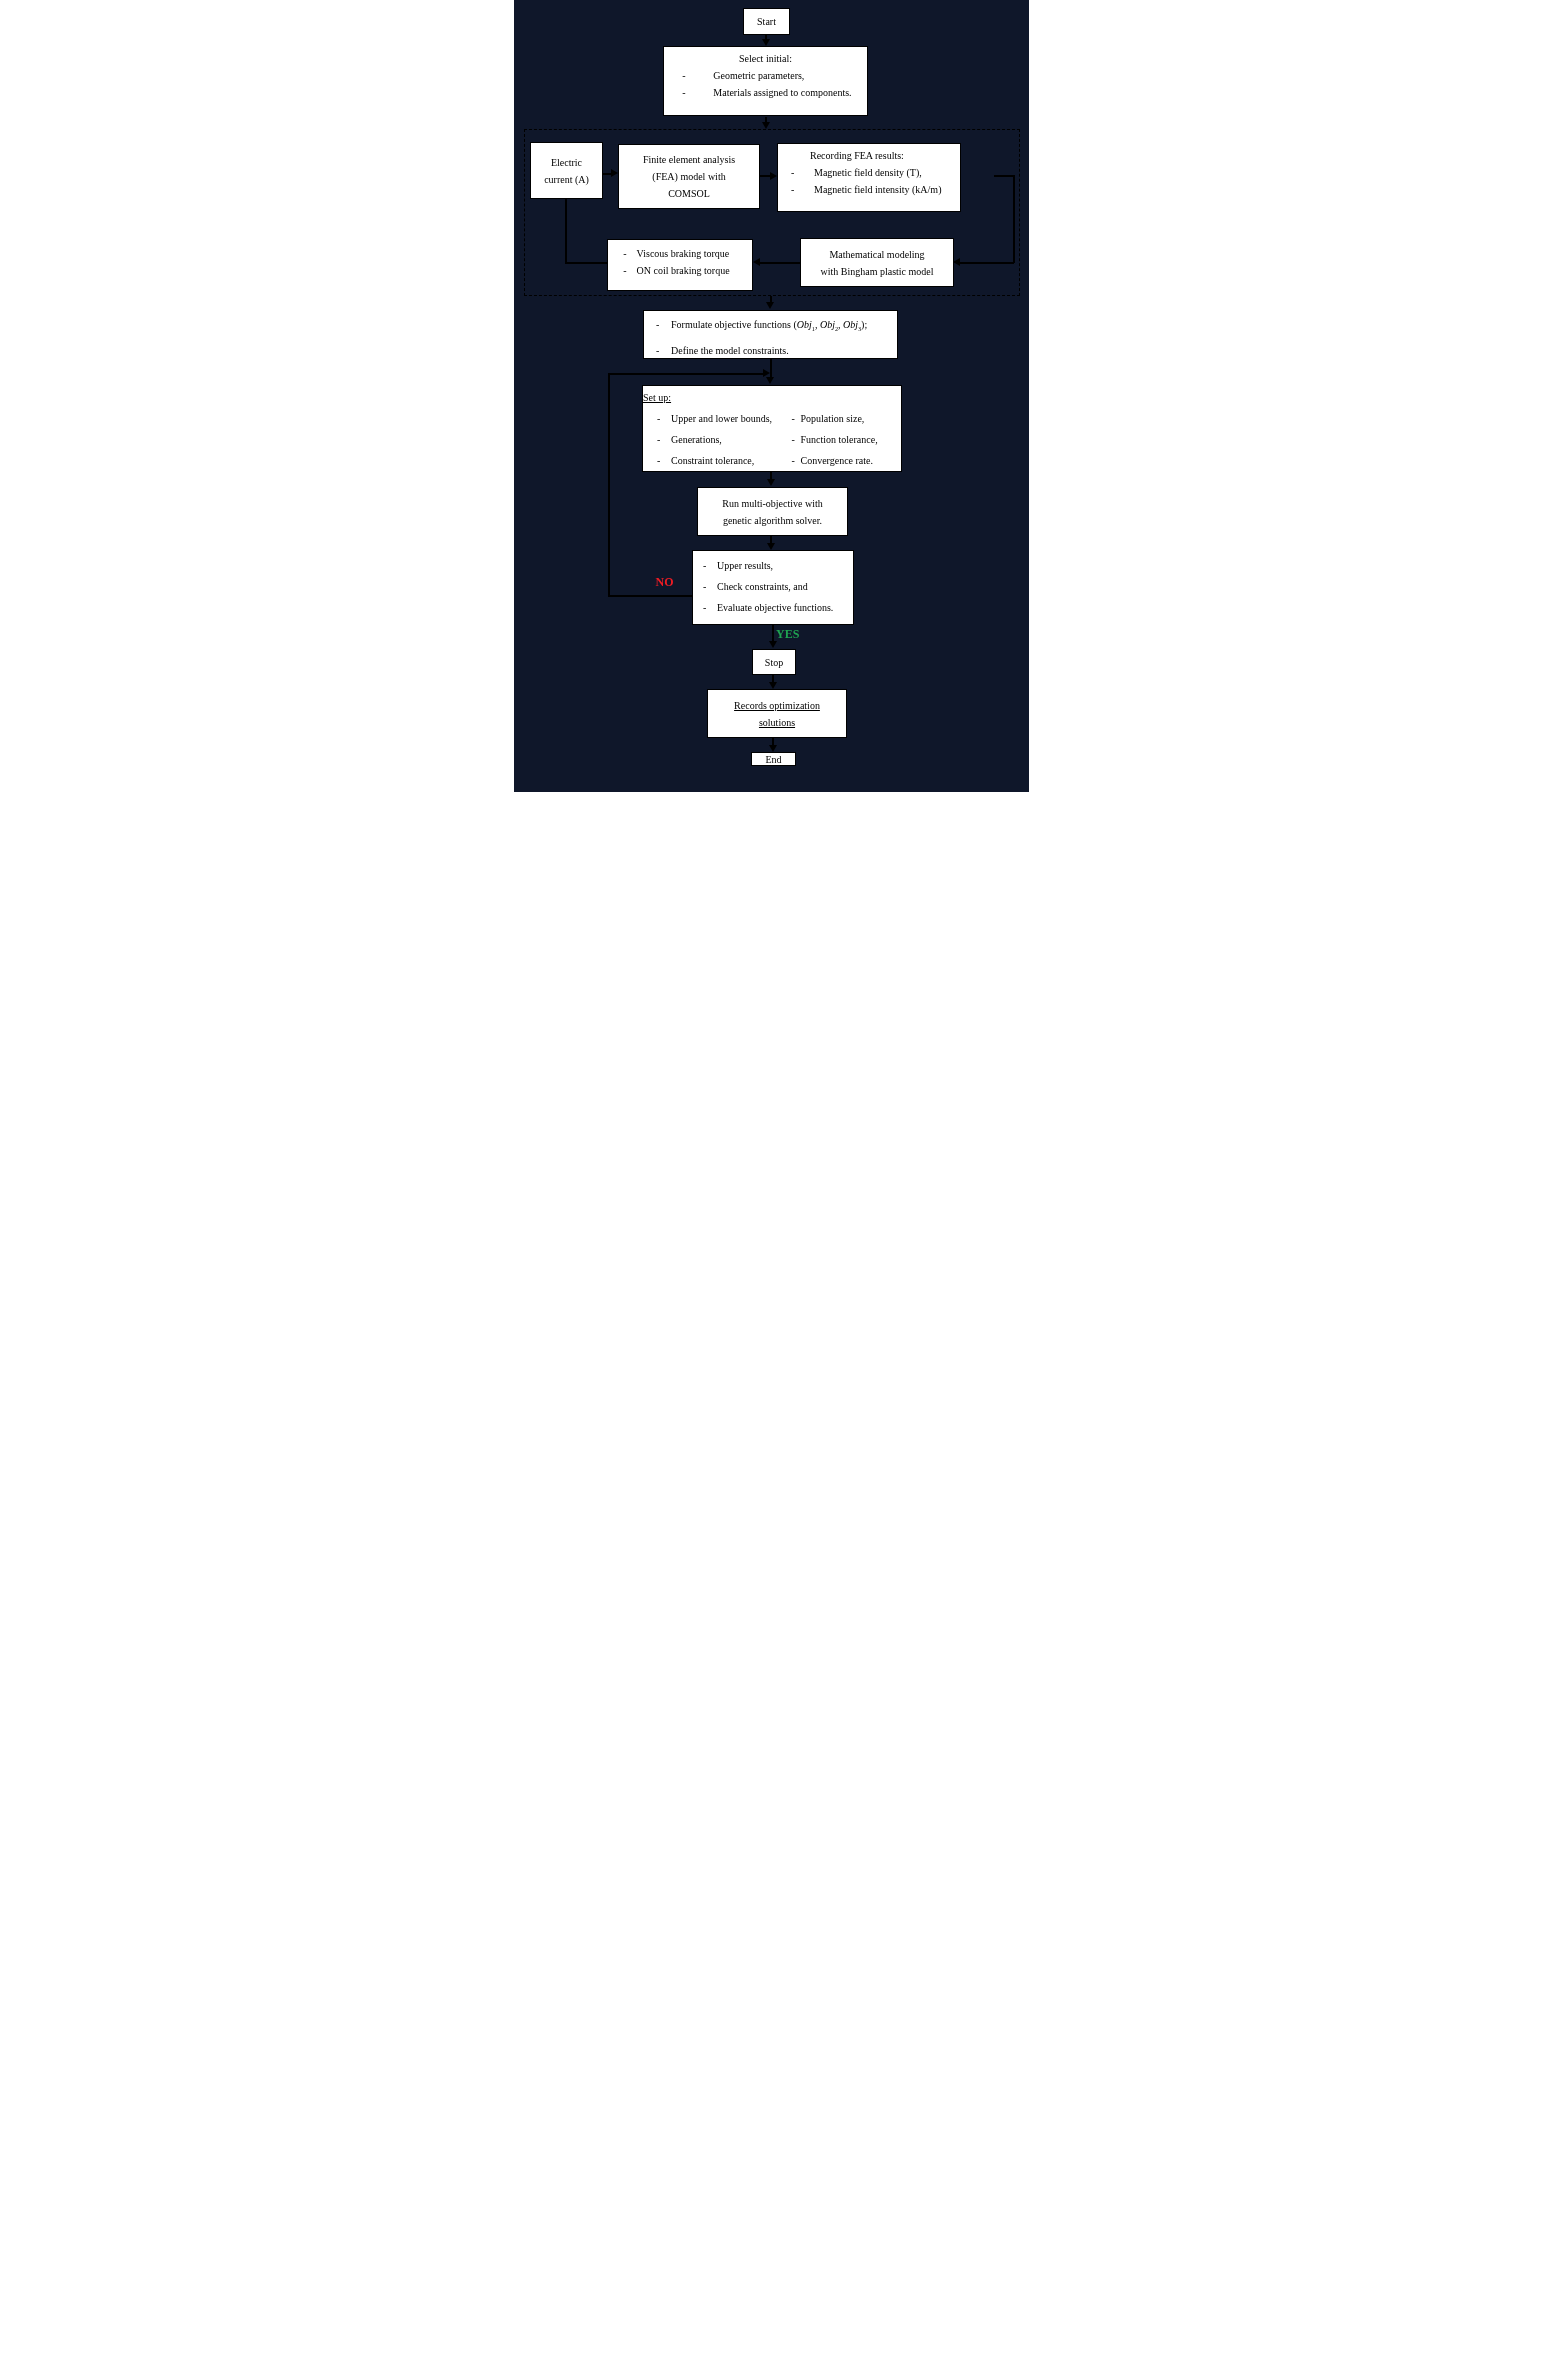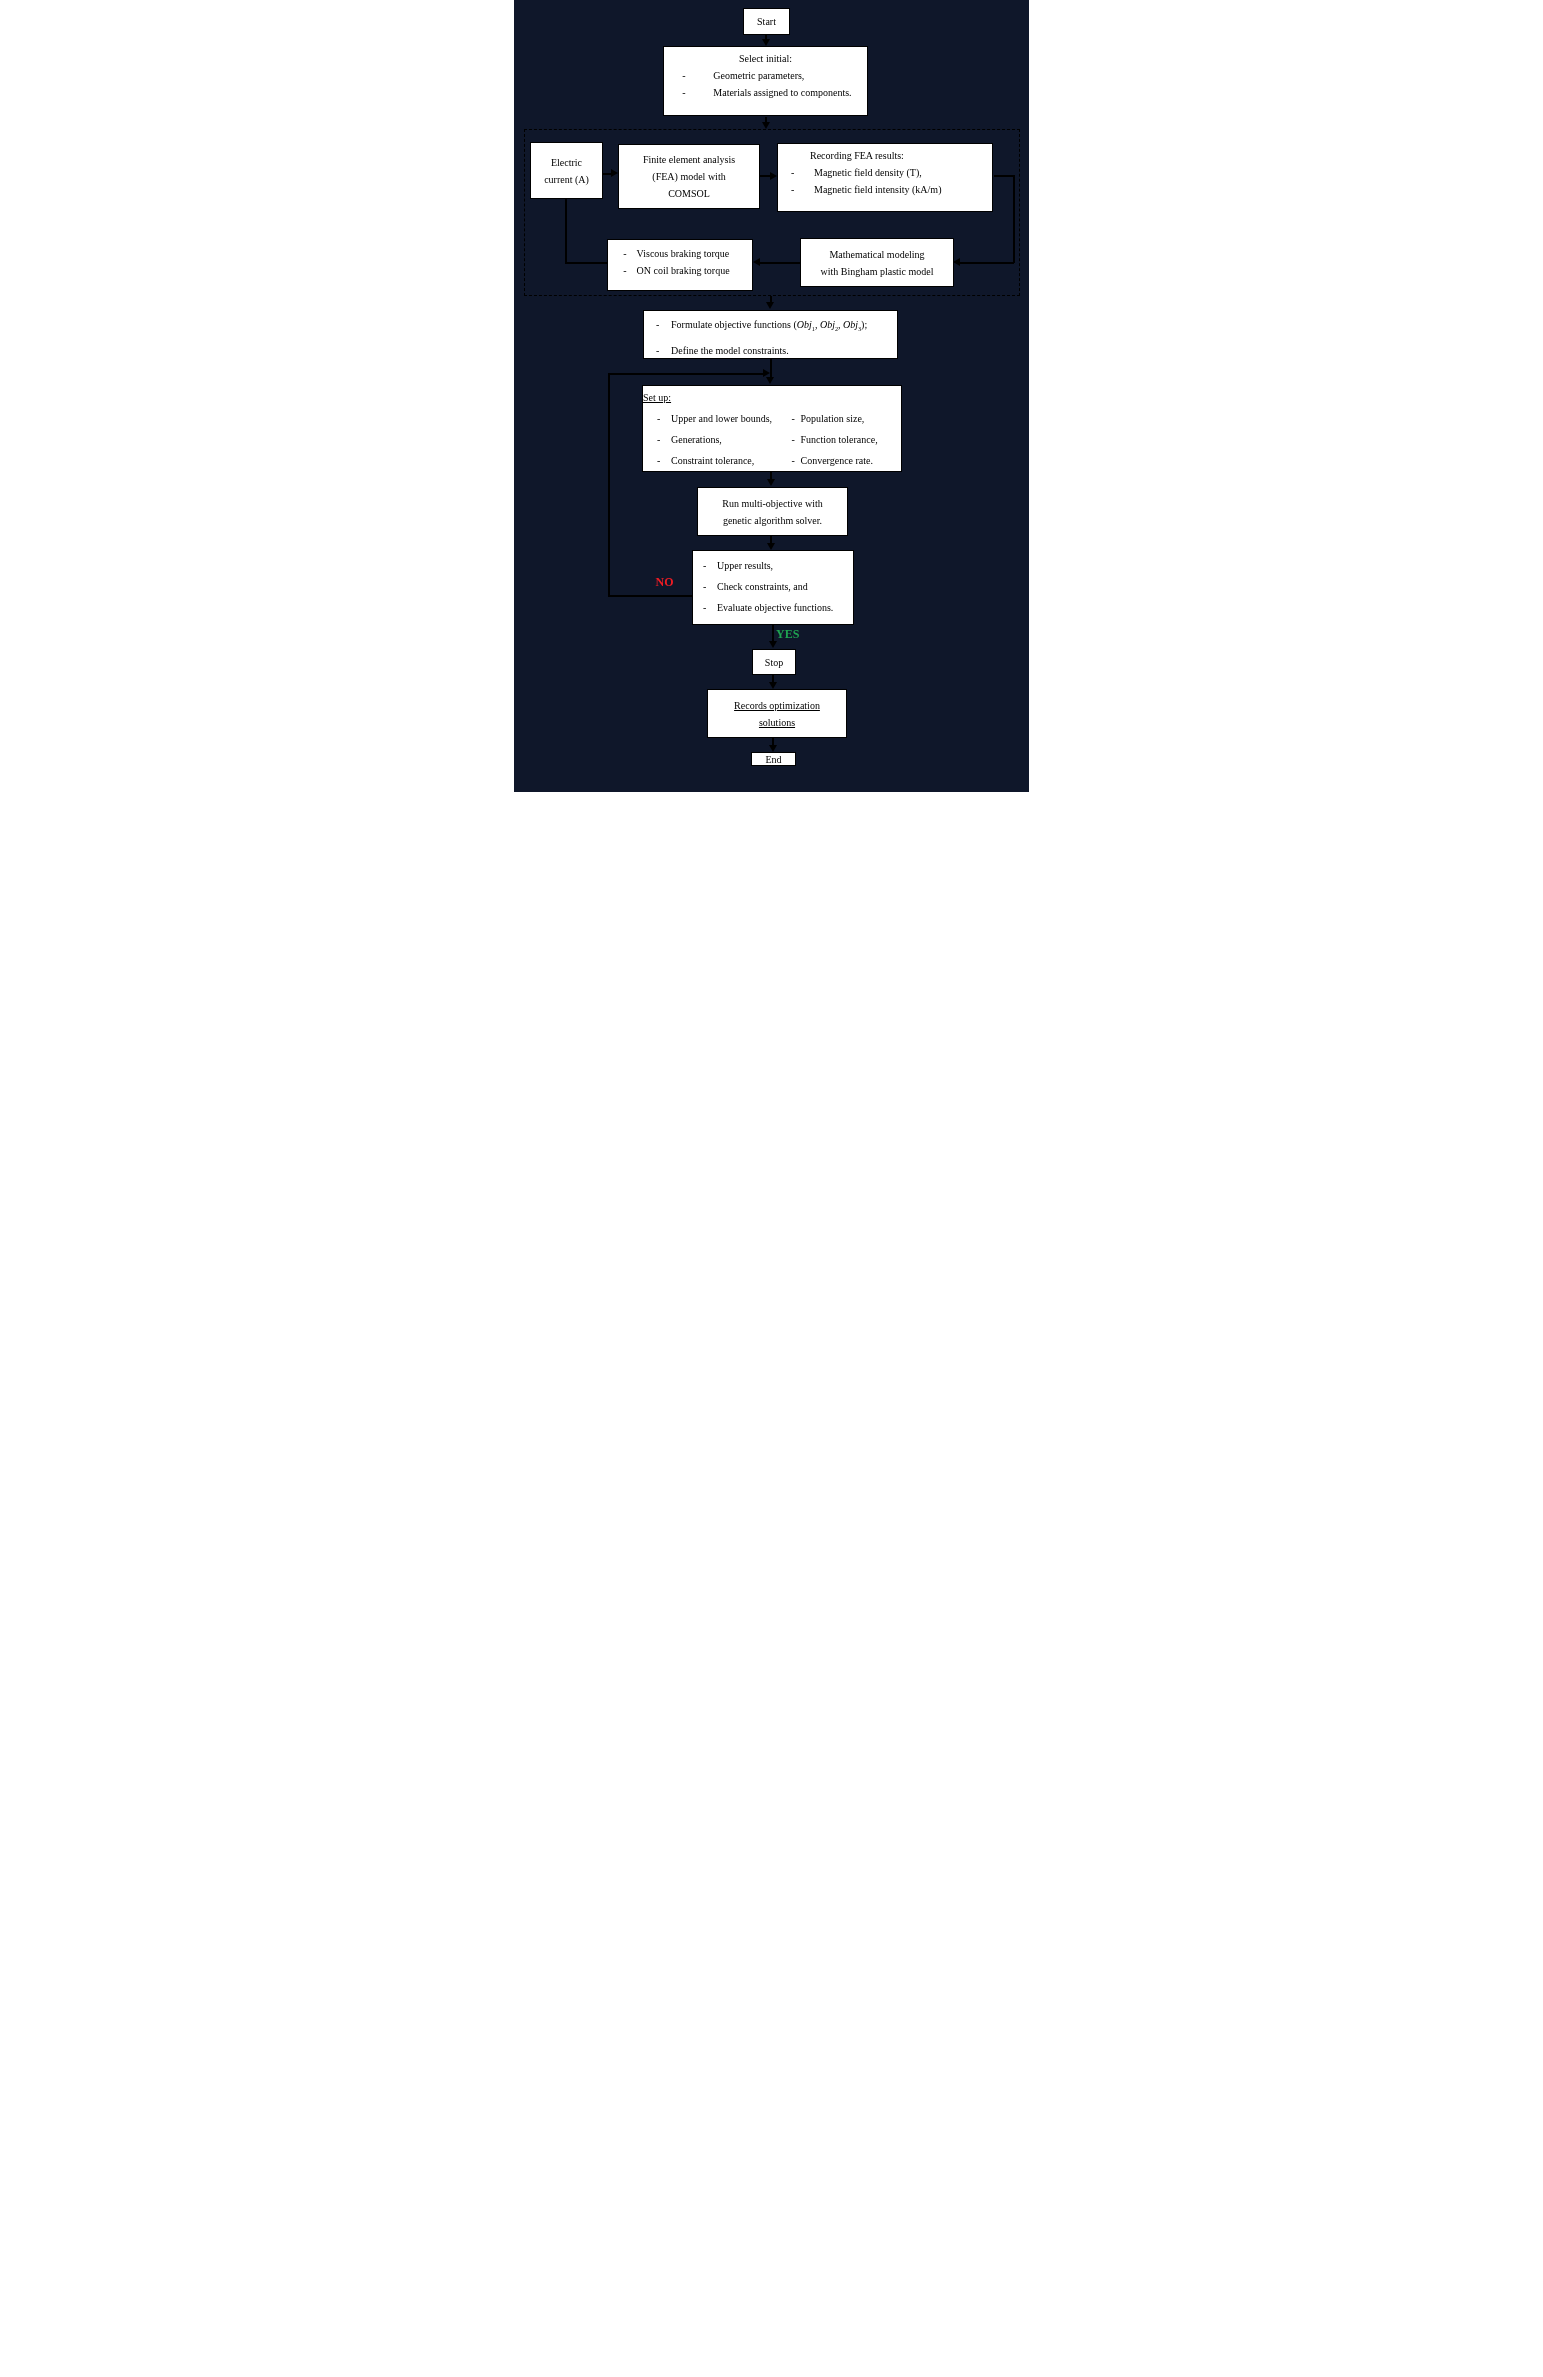--- a/index.html
+++ b/index.html
@@ -17,21 +17,21 @@
   .al{border-top:4.4px solid transparent;border-bottom:4.4px solid transparent;border-right:7px solid #000;}
 
   #start{left:229px;top:8.4px;width:47px;height:27px;}
   #select{left:149px;top:46px;width:205px;height:70px;padding-top:3px;}
   #select .title{text-align:center;line-height:17px;}
   #select .bullet{padding-left:18.3px;}
   #select .dash{width:31px;}
   #dashed{left:10px;top:129px;width:496px;height:167px;border:1.5px dashed #000;background:transparent;}
   #electric{left:16px;top:142px;width:73px;height:57px;}
   #fea{left:104px;top:144px;width:142px;height:65px;}
-  #recording{left:263px;top:143px;width:216px;height:69px;padding-top:3px;}
+  #recording{left:263px;top:143px;width:184px;height:69px;padding-top:3px;}
   #recording .title{padding-left:32px;line-height:17px;}
   #recording .bullet{padding-left:13px;}
   #recording .dash{width:23px;}
   #math{left:286px;top:238px;width:154px;height:49px;}
   #viscous{left:93px;top:239px;width:146px;height:52px;padding-top:5px;}
   #viscous .bullet{padding-left:15.3px;}
   #viscous .dash{width:13.3px;}
   #formulate{left:129px;top:310px;width:255px;height:49px;padding-top:2.5px;}
   #formulate .bullet{padding-left:12px;line-height:22px;}
   #formulate .dash{width:15px;}

